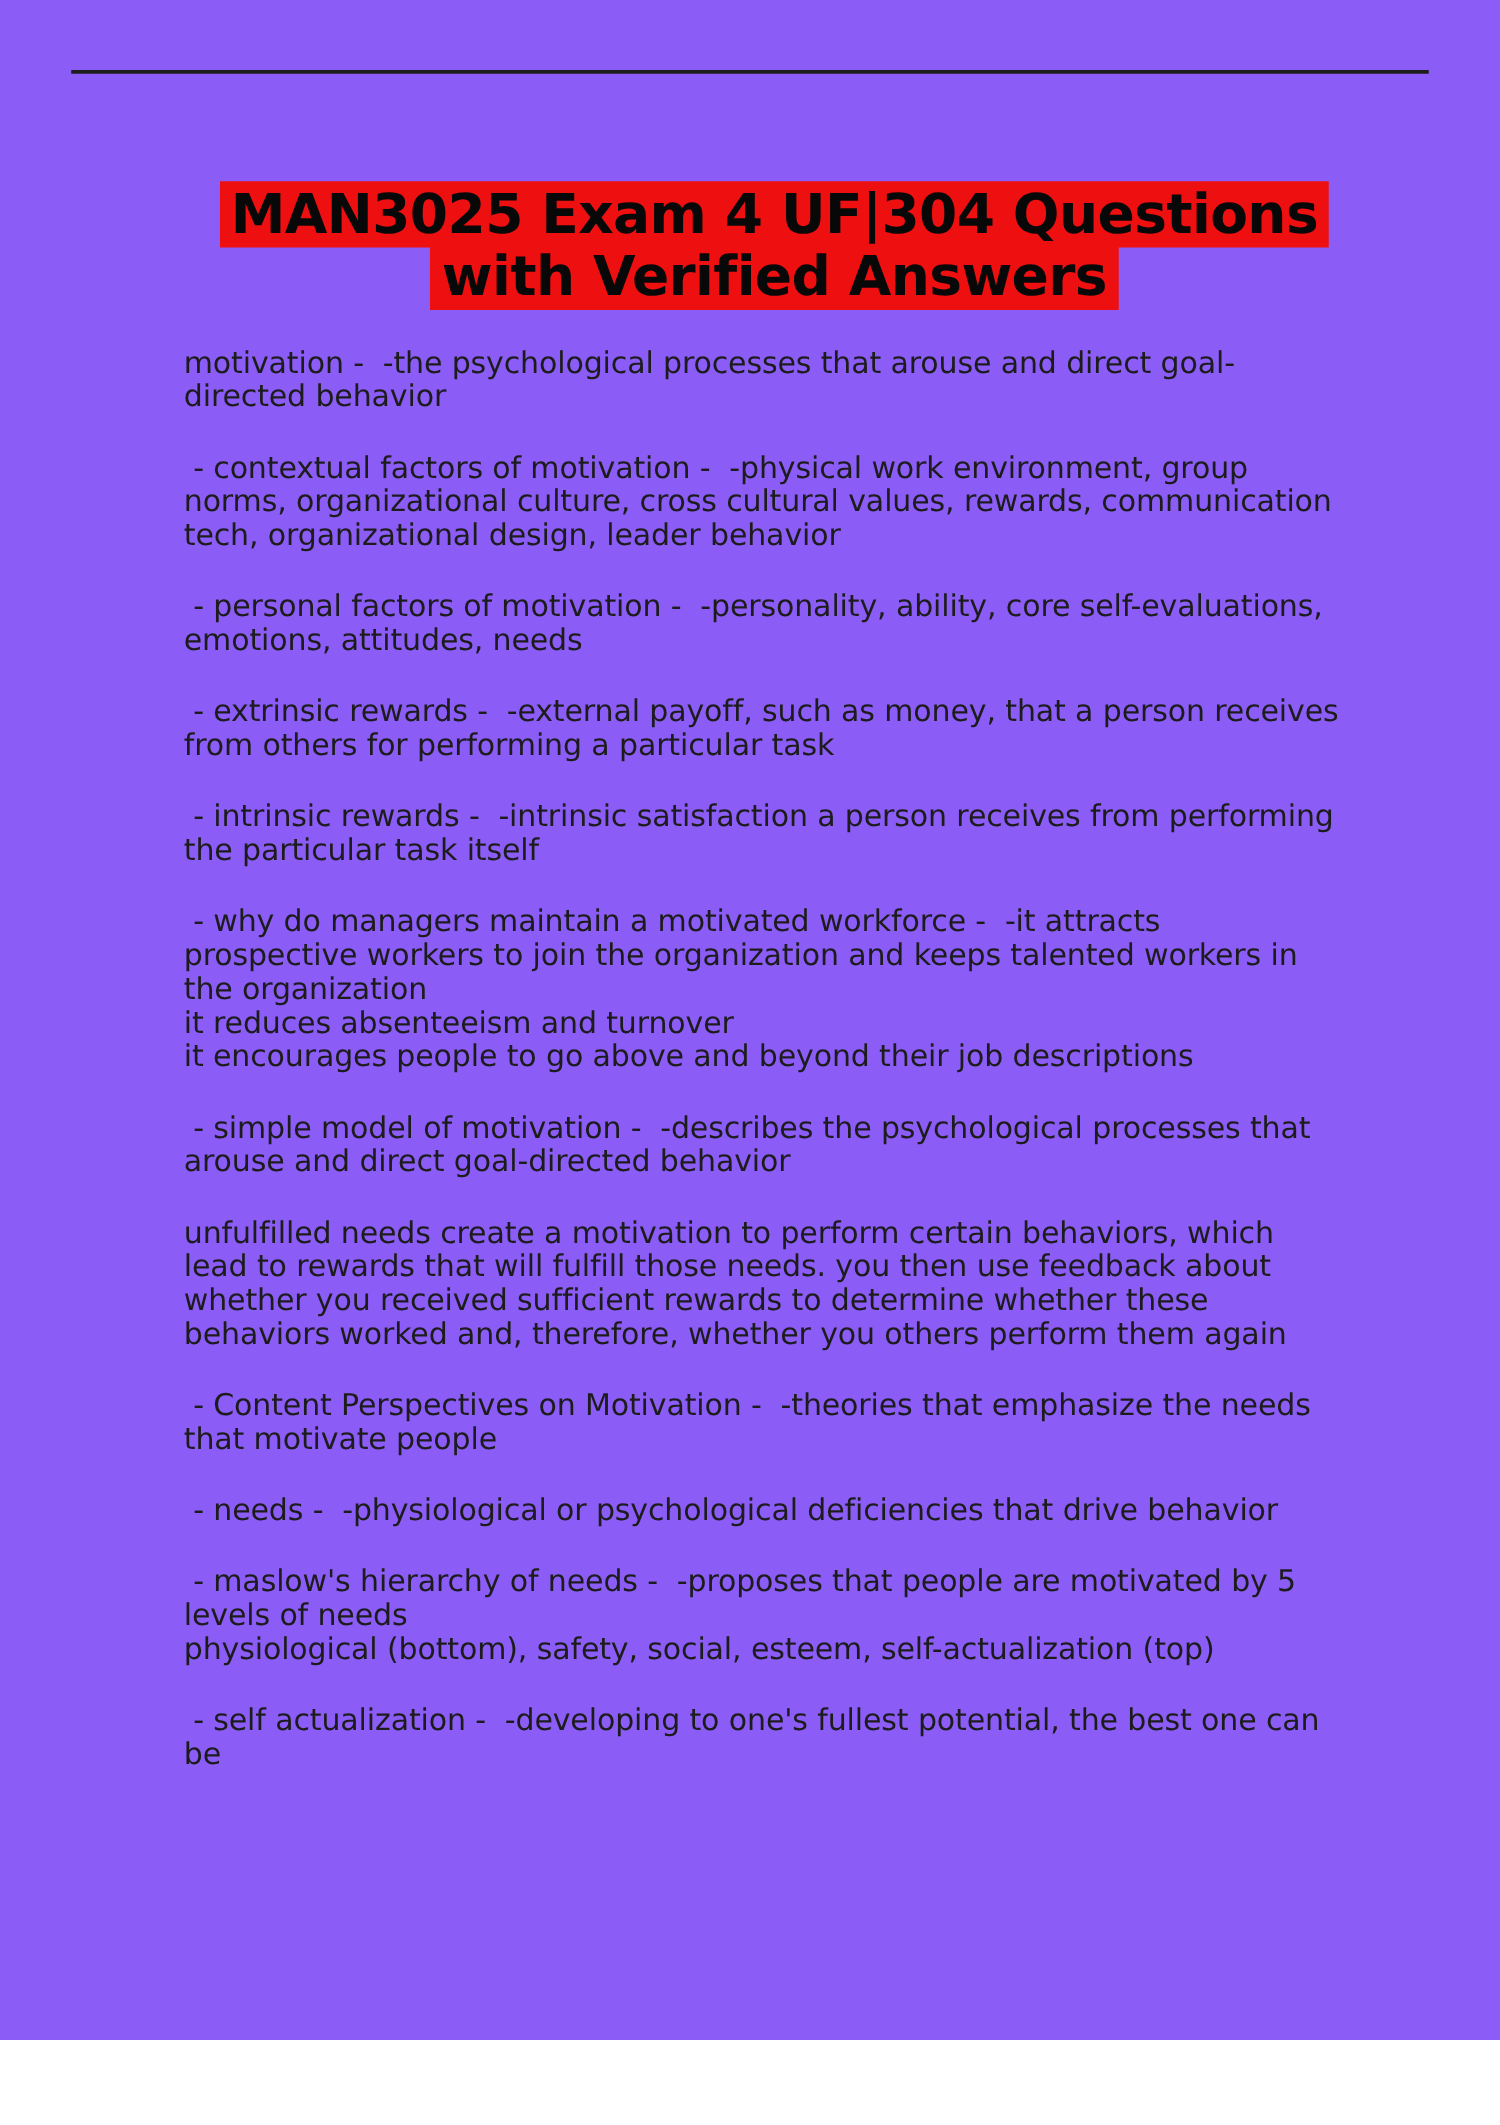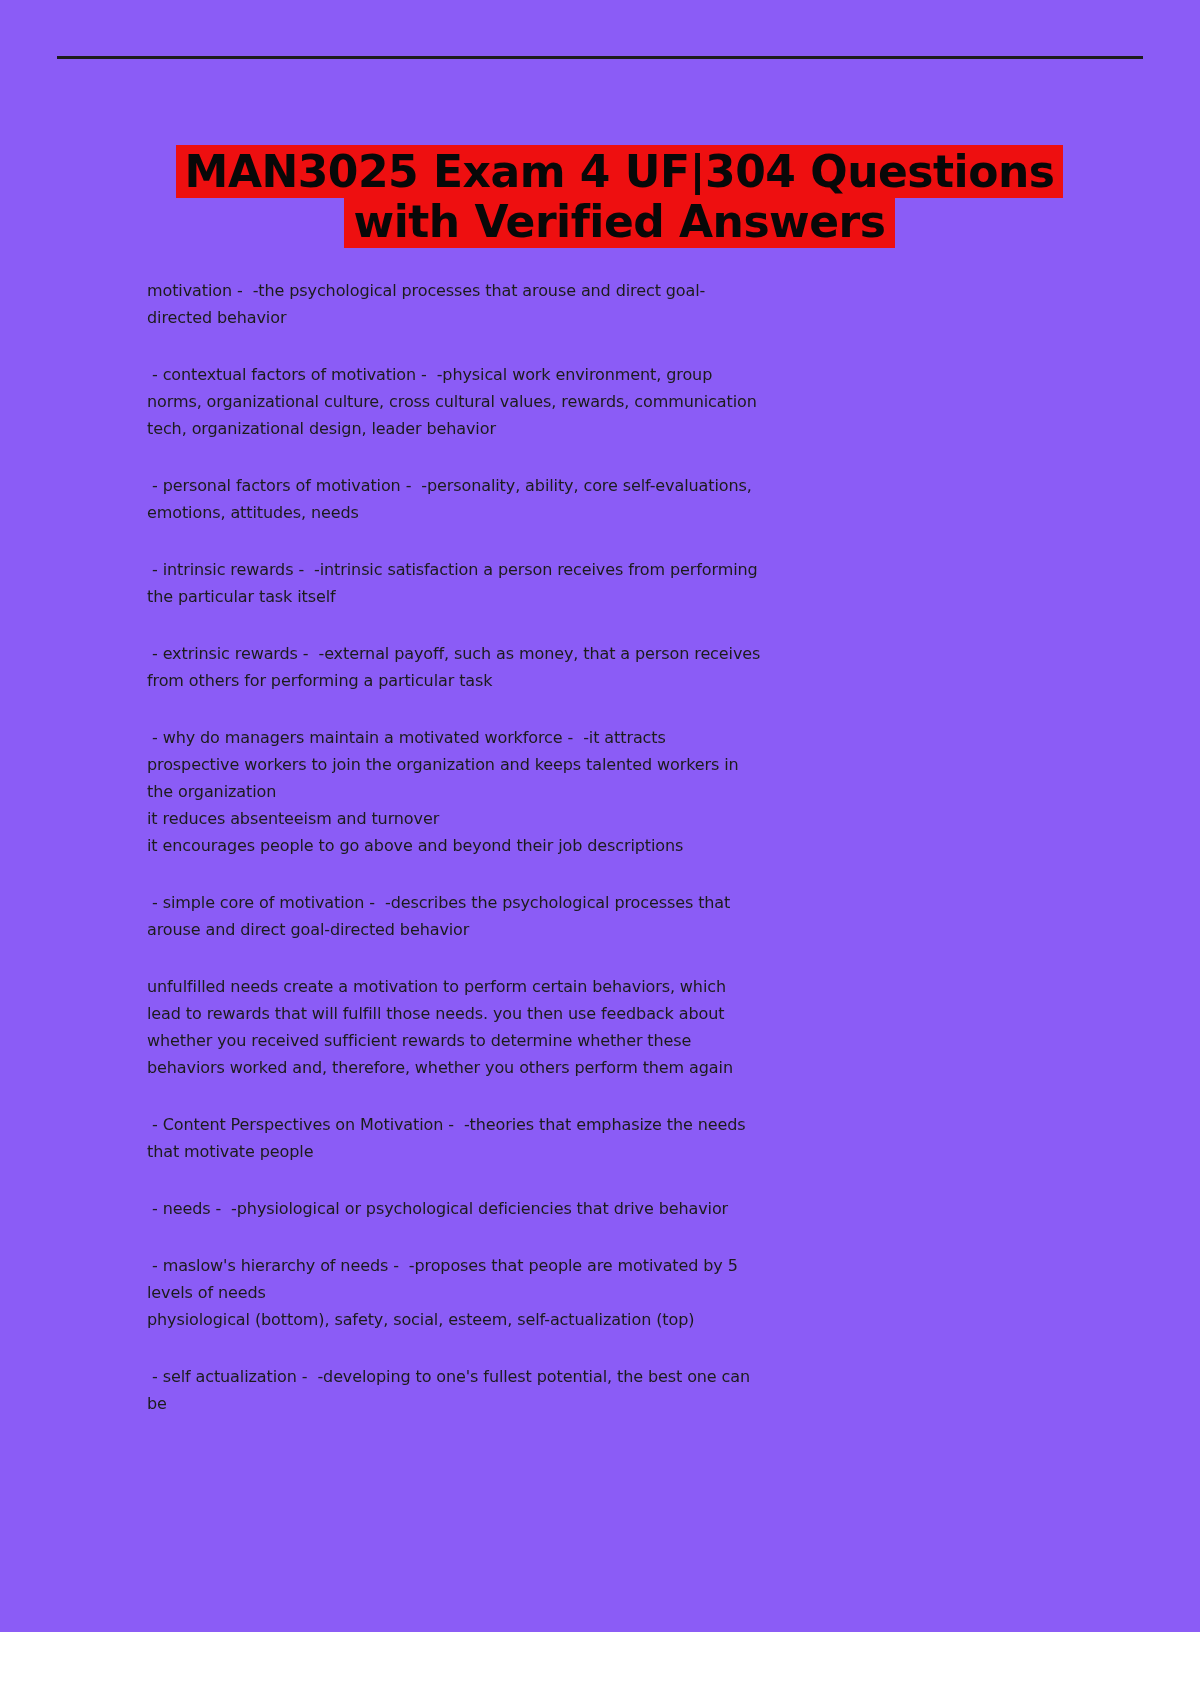--- a/index.html
+++ b/index.html
@@ -46,21 +46,21 @@
   h1.title .hl {
     background: #ee0f10;
     padding: 1px 9px;
     -webkit-box-decoration-break: clone;
     box-decoration-break: clone;
   }
 
   .body {
     margin-top: 30px;
     color: #1c1c1c;
-    font-size: 16px;
+    font-size: 24px;
     line-height: 27px;
     letter-spacing: -0.1px;
   }
   .body p {
     margin: 0 0 30px 0;
     white-space: pre-wrap;
   }
 </style>
 </head>
 <body>
@@ -73,30 +73,30 @@
 with Verified Answers</span></h1>
 
     <div class="body">
       <p>motivation -  -the psychological processes that arouse and direct goal-
 directed behavior</p>
       <p> - contextual factors of motivation -  -physical work environment, group
 norms, organizational culture, cross cultural values, rewards, communication
 tech, organizational design, leader behavior</p>
       <p> - personal factors of motivation -  -personality, ability, core self-evaluations,
 emotions, attitudes, needs</p>
+      <p> - extrinsic rewards -  -external payoff, such as money, that a person receives
+from others for performing a particular task</p>
       <p> - intrinsic rewards -  -intrinsic satisfaction a person receives from performing
 the particular task itself</p>
-      <p> - extrinsic rewards -  -external payoff, such as money, that a person receives
-from others for performing a particular task</p>
       <p> - why do managers maintain a motivated workforce -  -it attracts
 prospective workers to join the organization and keeps talented workers in
 the organization
 it reduces absenteeism and turnover
 it encourages people to go above and beyond their job descriptions</p>
-      <p> - simple core of motivation -  -describes the psychological processes that
+      <p> - simple model of motivation -  -describes the psychological processes that
 arouse and direct goal-directed behavior</p>
       <p>unfulfilled needs create a motivation to perform certain behaviors, which
 lead to rewards that will fulfill those needs. you then use feedback about
 whether you received sufficient rewards to determine whether these
 behaviors worked and, therefore, whether you others perform them again</p>
       <p> - Content Perspectives on Motivation -  -theories that emphasize the needs
 that motivate people</p>
       <p> - needs -  -physiological or psychological deficiencies that drive behavior</p>
       <p> - maslow's hierarchy of needs -  -proposes that people are motivated by 5
 levels of needs

